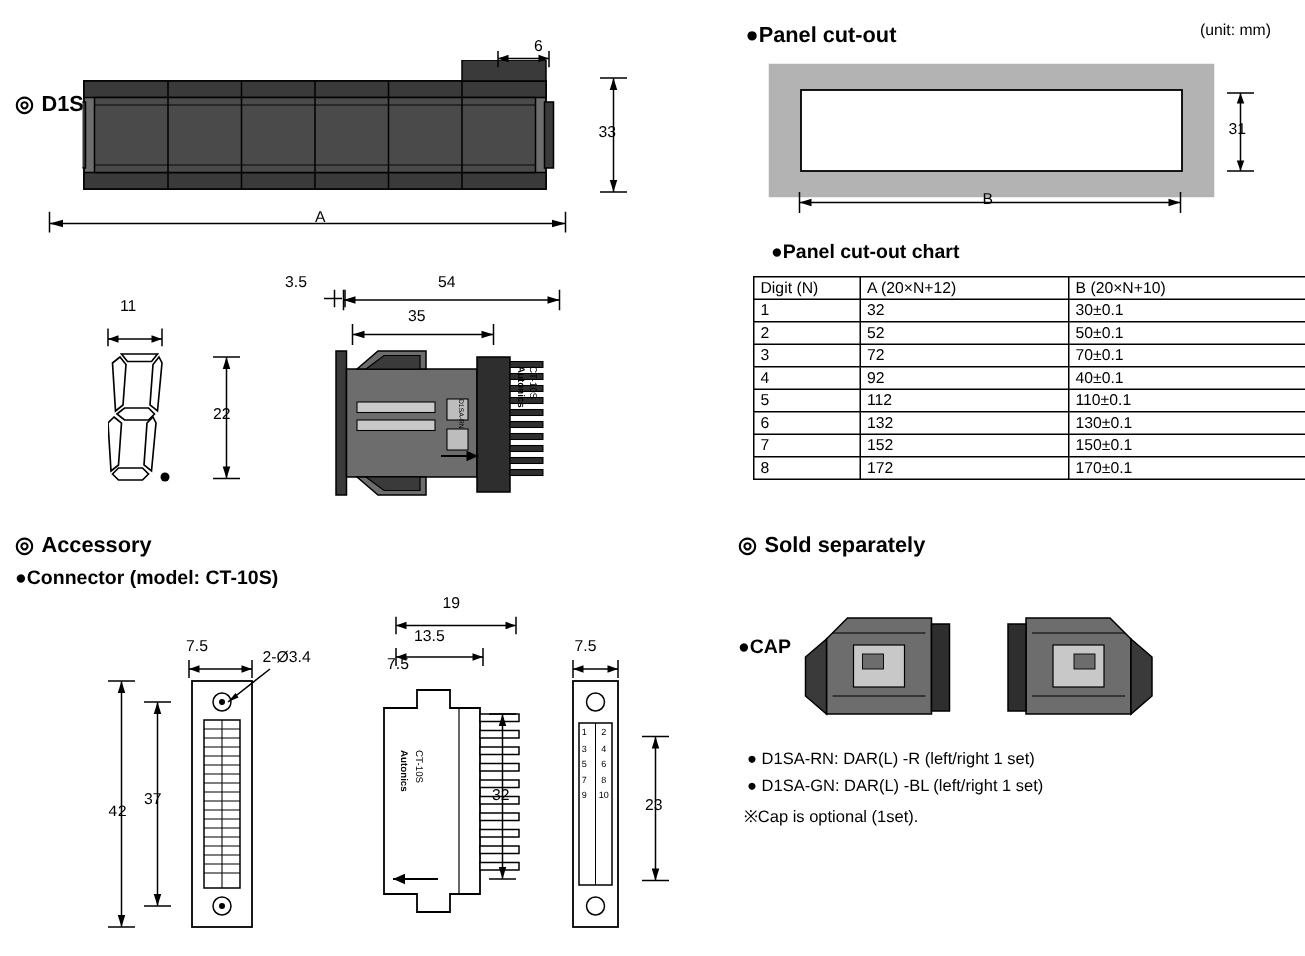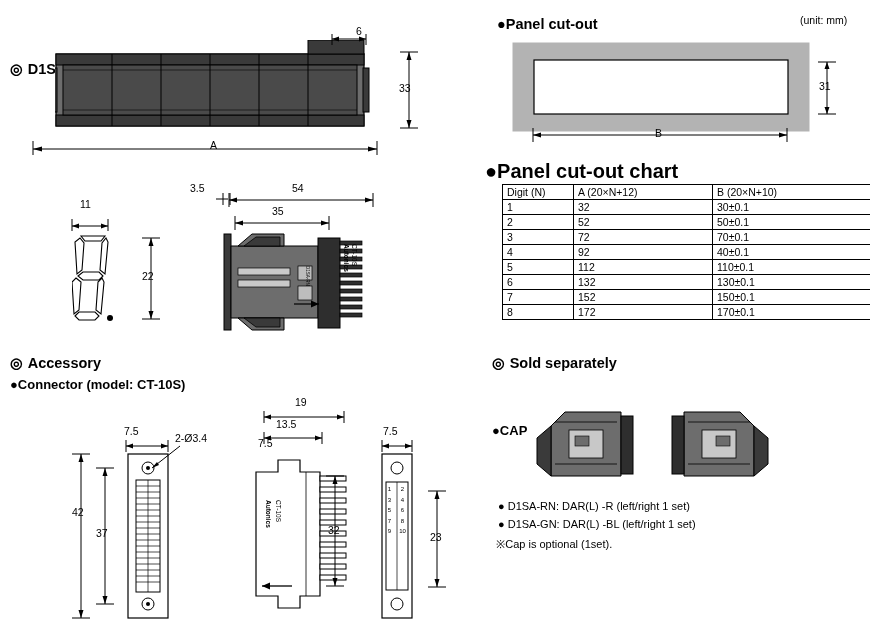--- a/index.html
+++ b/index.html
@@ -258,21 +258,21 @@
 
 <div class="abs" style="left:72px;top:452px;">
   <svg width="18" height="168" viewBox="0 0 18 168">
     <line x1="9" y1="2" x2="9" y2="166" stroke="#000" stroke-width="1"></line>
     <polygon points="9,2 6.5,10 11.5,10" fill="#000"></polygon>
     <polygon points="9,166 6.5,158 11.5,158" fill="#000"></polygon>
     <line x1="0" y1="2" x2="18" y2="2" stroke="#000" stroke-width="1"></line>
     <line x1="0" y1="166" x2="18" y2="166" stroke="#000" stroke-width="1"></line>
   </svg>
 </div>
-<div class="abs dim" style="left:72px;top:506px;">42</div>
+<div class="abs dim" style="left:72px;top:536px;font-family:Liberation Mono, monospace;">42</div>
 
 <div class="abs" style="left:96px;top:466px;">
   <svg width="18" height="140" viewBox="0 0 18 140">
     <line x1="9" y1="2" x2="9" y2="138" stroke="#000" stroke-width="1"></line>
     <polygon points="9,2 6.5,10 11.5,10" fill="#000"></polygon>
     <polygon points="9,138 6.5,130 11.5,130" fill="#000"></polygon>
     <line x1="0" y1="2" x2="18" y2="2" stroke="#000" stroke-width="1"></line>
     <line x1="0" y1="138" x2="18" y2="138" stroke="#000" stroke-width="1"></line>
   </svg>
 </div>
@@ -413,21 +413,21 @@
   <svg width="18" height="56" viewBox="0 0 18 56">
     <line x1="9" y1="2" x2="9" y2="54" stroke="#000" stroke-width="1"></line>
     <polygon points="9,2 6.5,9 11.5,9" fill="#000"></polygon>
     <polygon points="9,54 6.5,47 11.5,47" fill="#000"></polygon>
     <line x1="0" y1="2" x2="18" y2="2" stroke="#000" stroke-width="1"></line>
     <line x1="0" y1="54" x2="18" y2="54" stroke="#000" stroke-width="1"></line>
   </svg>
 </div>
 <div class="abs dim" style="left:819px;top:80px;">31</div>
 
-<div class="abs sub" style="left:485px;top:160px;font-size:20px;">
+<div class="abs sub" style="left:514px;top:160px;font-size:13px;">
   <span class="bullet">●</span><span>Panel cut-out chart</span>
 </div>
 
 <table class="cut abs" style="left:502px;top:184px;width:397px;">
   <thead>
     <tr>
       <th style="width:62px;">Digit (N)</th>
       <th style="width:130px;margin-left:44px;">A (20×N+12)</th>
       <th>B (20×N+10)</th>
     </tr>

